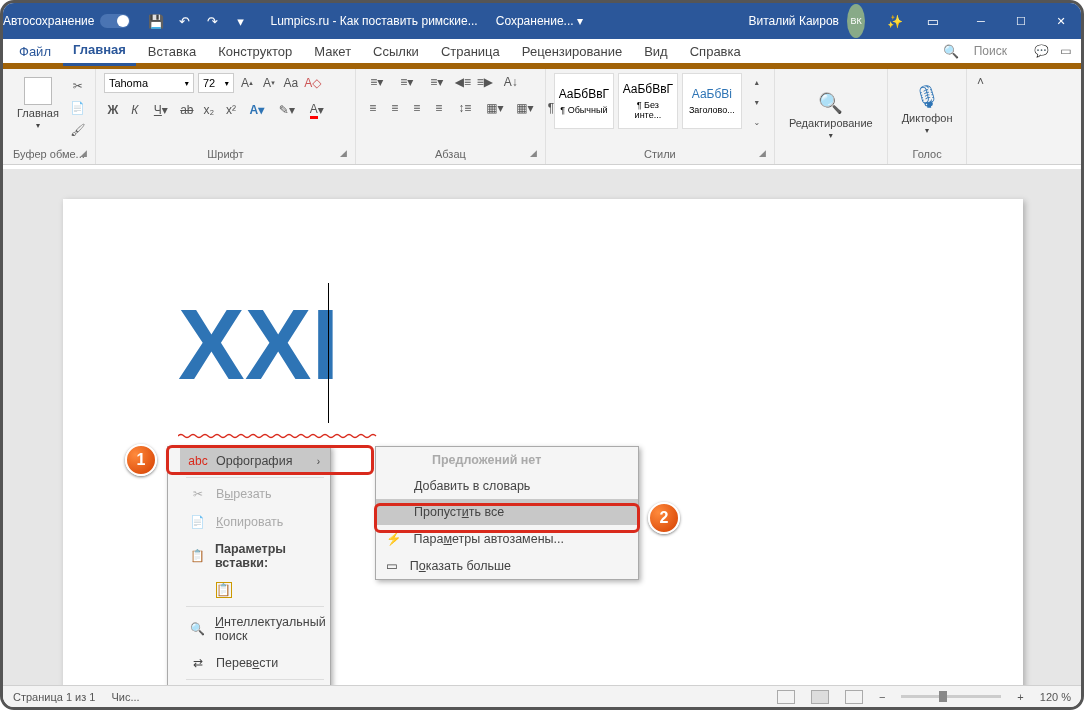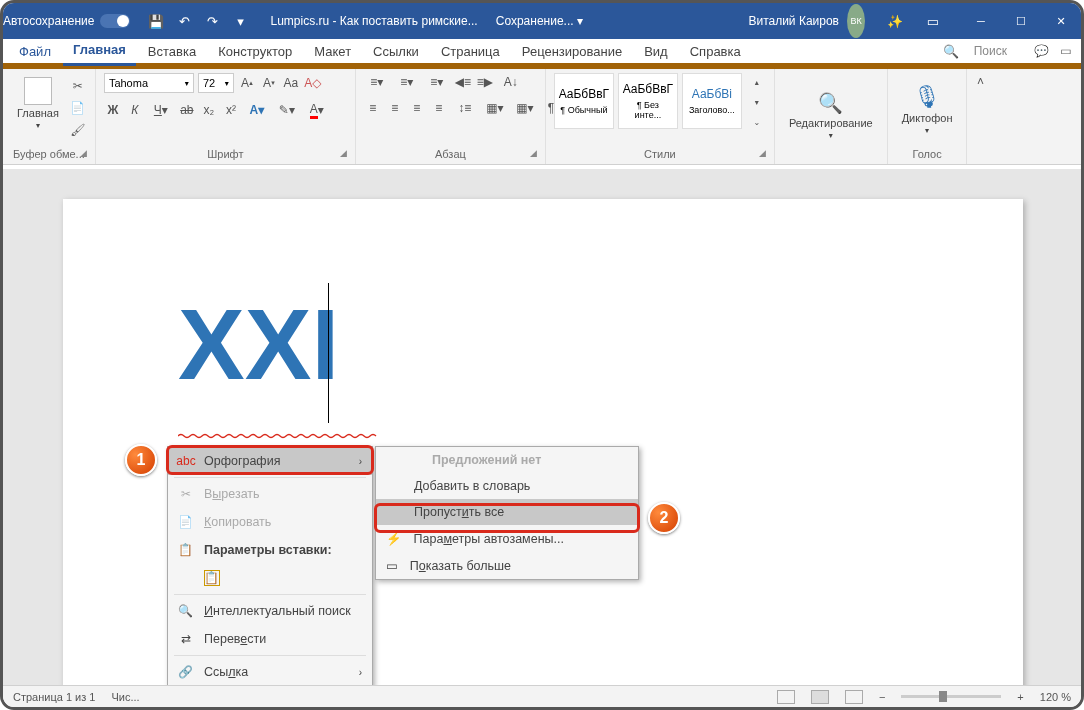--- a/index.html
+++ b/index.html
@@ -37,21 +37,21 @@
 .sicon.wide { width: 26px; }
 .stylecard { width: 60px; height: 56px; border: 1px solid #ddd; background: #fff; display: flex; flex-direction: column; align-items: center; justify-content: center; padding: 4px; font-size: 9px; text-align: center; }
 .stylecard .sample { font-size: 12px; margin-bottom: 4px; }
 .stylecard.blue .sample { color: #2e74b5; }
 .document { position: absolute; top: 166px; left: 0; right: 0; bottom: 22px; background: #e6e6e6; overflow: hidden; }
 .page { position: absolute; left: 60px; top: 30px; width: 960px; height: 700px; background: #fff; box-shadow: 2px 2px 6px rgba(0,0,0,0.25); }
 .page .text { font-family: Tahoma, sans-serif; font-size: 100px; font-weight: bold; color: #2e74b5; position: absolute; top: 88px; left: 115px; }
 .squiggle { position: absolute; top: 226px; left: 115px; width: 200px; height: 6px; }
 .squiggle svg { width: 100%; height: 100%; }
 .cursor { position: absolute; top: 84px; left: 265px; width: 1px; height: 140px; background: #000; }
-.ctxmenu { position: absolute; background: #f5f5f5; border: 1px solid #aaa; box-shadow: 2px 2px 5px rgba(0,0,0,0.3); width: 206px; font-size: 12.5px; color: #444; }
+.ctxmenu { position: absolute; background: #f5f5f5; border: 1px solid #aaa; box-shadow: 2px 2px 5px rgba(0,0,0,0.3); width: 164px; font-size: 12.5px; color: #444; padding-left: 12px; }
 .ctxmenu.main { top: 443px; left: 164px; }
 .ctxmenu .item { display: flex; align-items: center; gap: 10px; padding: 6px 10px; position: relative; }
 .ctxmenu .item.hover { background: #c8c8c8; }
 .ctxmenu .item.disabled { color: #aaa; }
 .ctxmenu .item .iico { width: 16px; height: 16px; display: inline-flex; align-items: center; justify-content: center; font-size: 12px; }
 .ctxmenu .item .arrow { margin-left: auto; font-size: 10px; }
 .ctxmenu .sep { height: 1px; background: #ddd; margin: 2px 6px; }
 .submenu { position: absolute; top: 443px; left: 372px; width: 264px; background: #f5f5f5; border: 1px solid #aaa; box-shadow: 2px 2px 5px rgba(0,0,0,0.3); font-size: 12.5px; color: #444; }
 .submenu .item { display: flex; align-items: center; gap: 12px; padding: 6px 10px; }
 .submenu .item.disabled { color: #aaa; padding-left: 28px; }

